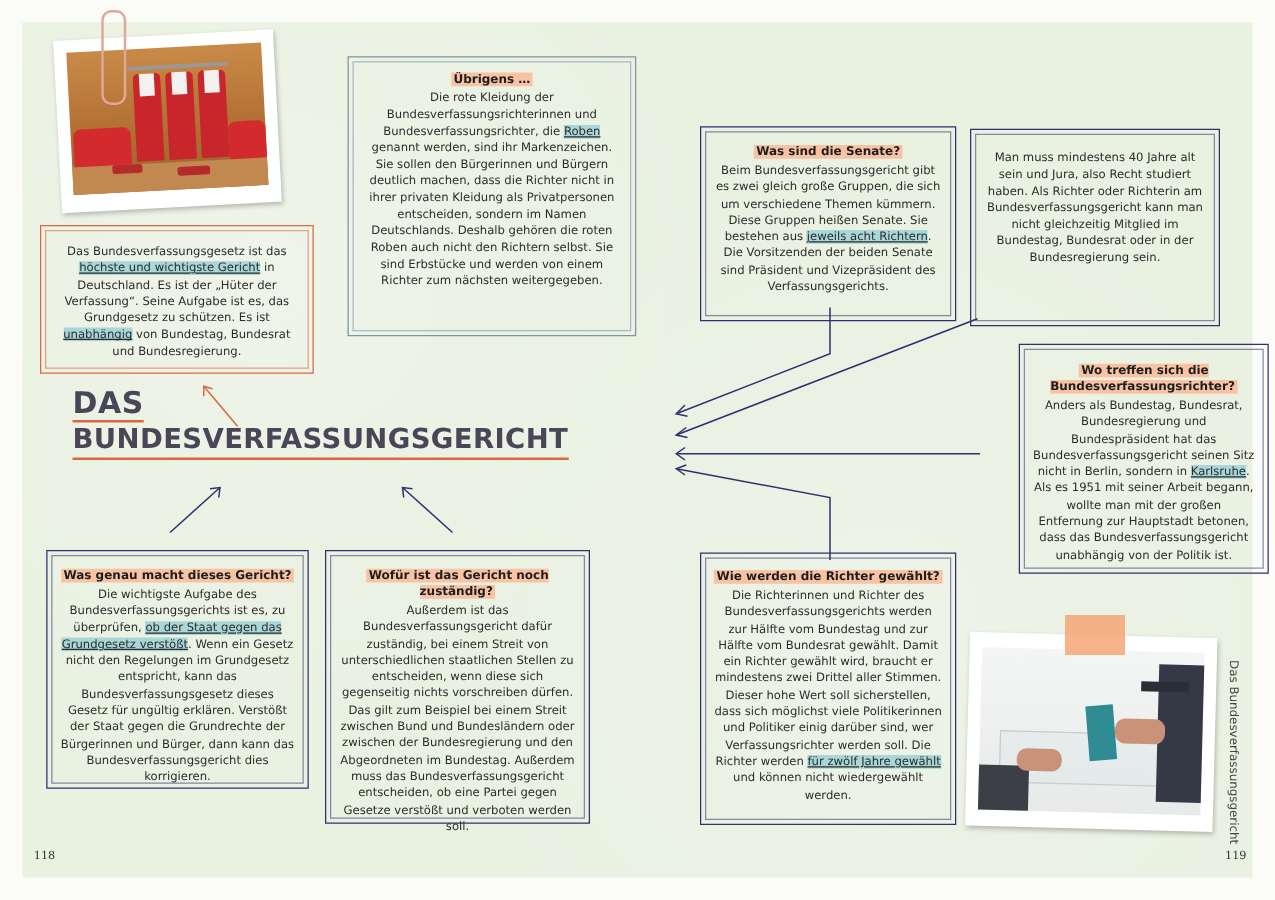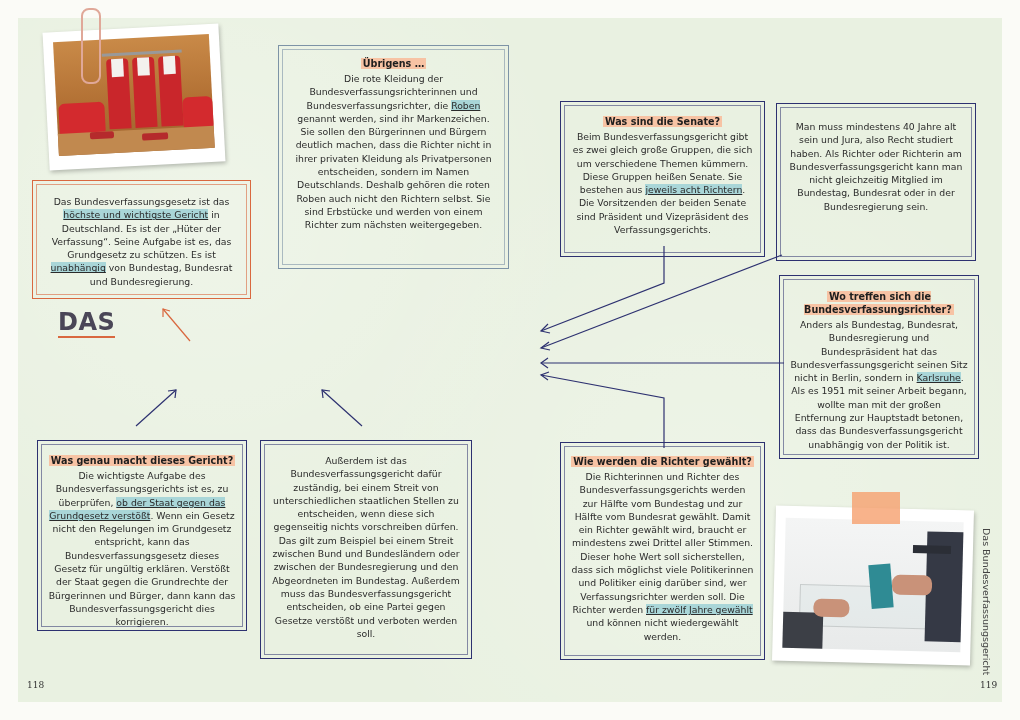--- a/index.html
+++ b/index.html
@@ -107,37 +107,41 @@
 
 <div class="box navy" style="left:560px; top:101px; width:205px; height:156px; padding-top:13px;">
   <h3><span>Was sind die Senate?</span></h3>
   <p><span>Beim Bundesverfassungsgericht gibt es zwei gleich große Gruppen, die sich um verschiedene Themen kümmern. Diese Gruppen heißen Senate. Sie bestehen aus </span><span class="hl">jeweils acht Richtern</span><span>. Die Vorsitzenden der beiden Senate sind Präsident und Vizepräsident des Verfassungsgerichts.</span></p>
 </div>
 
 <div class="box navy" style="left:776px; top:103px; width:200px; height:158px; padding-top:16px;">
   <p>Man muss mindestens 40 Jahre alt sein und Jura, also Recht studiert haben. Als Richter oder Richterin am Bundesverfassungsgericht kann man nicht gleichzeitig Mitglied im Bundestag, Bundesrat oder in der Bundesregierung sein.</p>
 </div>
 
-<div class="box navy" style="left:779px; top:275px; width:200px; height:184px; padding-top:14px;">
+<div class="box navy" style="left:815px; top:275px; width:200px; height:184px; padding-top:14px;">
   <h3><span>Wo treffen sich die Bundesverfassungsrichter?</span></h3>
   <p><span>Anders als Bundestag, Bundesrat, Bundesregierung und Bundespräsident hat das Bundesverfassungsgericht seinen Sitz nicht in Berlin, sondern in </span><span class="hl">Karlsruhe</span><span>. Als es 1951 mit seiner Arbeit begann, wollte man mit der großen Entfernung zur Hauptstadt betonen, dass das Bundesverfassungsgericht unabhängig von der Politik ist.</span></p>
 </div>
 
 <div class="title" style="left:58px; top:308px; width:390px;">
   <div style="text-align:left; padding-right:134px;">
     <span class="line" style="font-size:24px; line-height:28px;">DAS</span>
+  </div>
+  <div>
+    <span class="line" style="font-size:22px; line-height:28px; letter-spacing:0.3px;">BUNDESVERFASSUNGSGERICHT</span>
   </div>
 </div>
 
 <div class="box navy" style="left:37px; top:440px; width:210px; height:191px; padding-top:13px;">
   <h3><span>Was genau macht dieses Gericht?</span></h3>
   <p><span>Die wichtigste Aufgabe des Bundesverfassungsgerichts ist es, zu überprüfen, </span><span class="hl">ob der Staat gegen das Grundgesetz verstößt</span><span>. Wenn ein Gesetz nicht den Regelungen im Grundgesetz entspricht, kann das Bundesverfassungsgesetz dieses Gesetz für ungültig erklären. Verstößt der Staat gegen die Grundrechte der Bürgerinnen und Bürger, dann kann das Bundesverfassungsgericht dies korrigieren.</span></p>
 </div>
 
 <div class="box navy" style="left:260px; top:440px; width:212px; height:219px; padding-top:13px;">
+  <h3><span>Wofür ist das Gericht noch zuständig?</span></h3>
   <p>Außerdem ist das Bundesverfassungsgericht dafür zuständig, bei einem Streit von unterschiedlichen staatlichen Stellen zu entscheiden, wenn diese sich gegenseitig nichts vorschreiben dürfen. Das gilt zum Beispiel bei einem Streit zwischen Bund und Bundesländern oder zwischen der Bundesregierung und den Abgeordneten im Bundestag. Außerdem muss das Bundesverfassungsgericht entscheiden, ob eine Partei gegen Gesetze verstößt und verboten werden soll.</p>
 </div>
 
 <div class="box navy" style="left:560px; top:442px; width:205px; height:218px; padding-top:12px;">
   <h3><span>Wie werden die Richter gewählt?</span></h3>
   <p><span>Die Richterinnen und Richter des Bundesverfassungsgerichts werden zur Hälfte vom Bundestag und zur Hälfte vom Bundesrat gewählt. Damit ein Richter gewählt wird, braucht er mindestens zwei Drittel aller Stimmen. Dieser hohe Wert soll sicherstellen, dass sich möglichst viele Politikerinnen und Politiker einig darüber sind, wer Verfassungsrichter werden soll. Die Richter werden </span><span class="hl">für zwölf Jahre gewählt</span><span> und können nicht wiedergewählt werden.</span></p>
 </div>
 
 <div class="photo" style="left:774px; top:508px; width:198px; height:155px; transform: rotate(1.5deg);">
   <div class="img" style="left:10px; top:12px; width:178px; height:130px;

